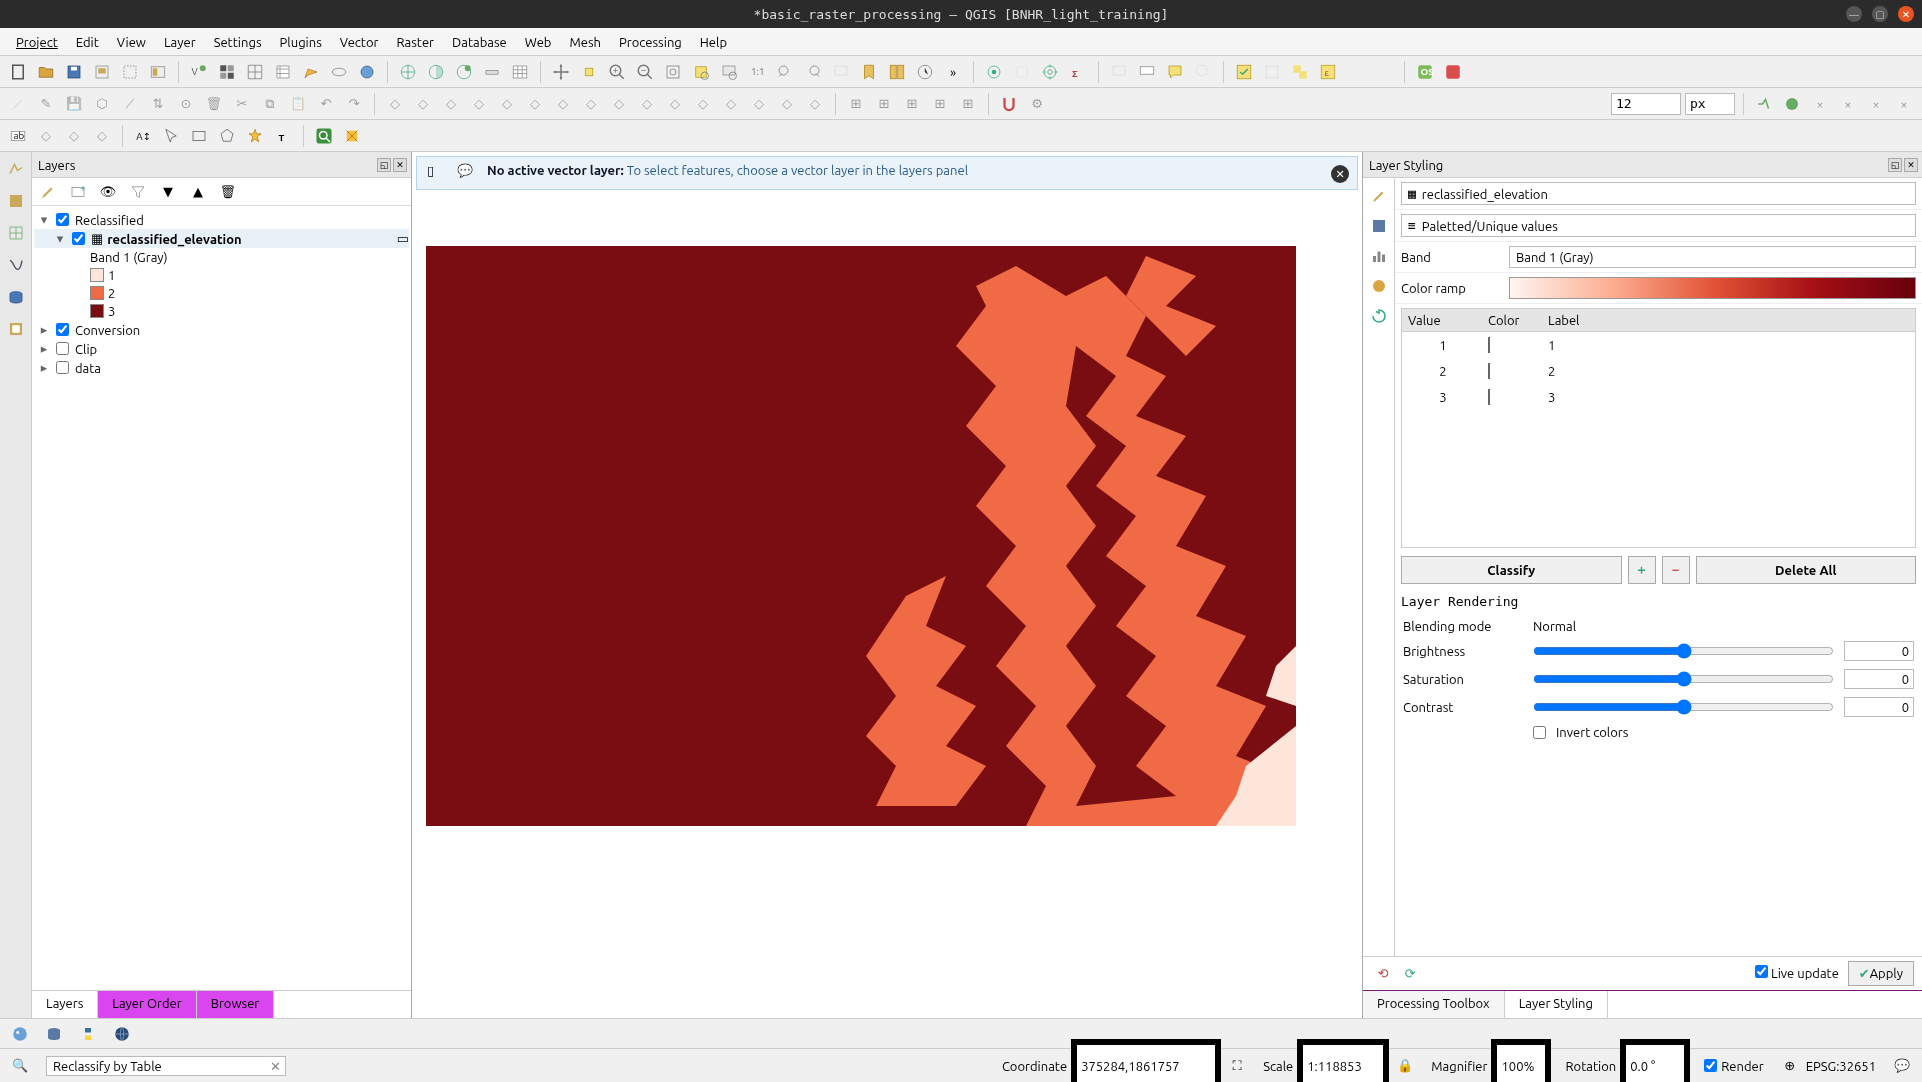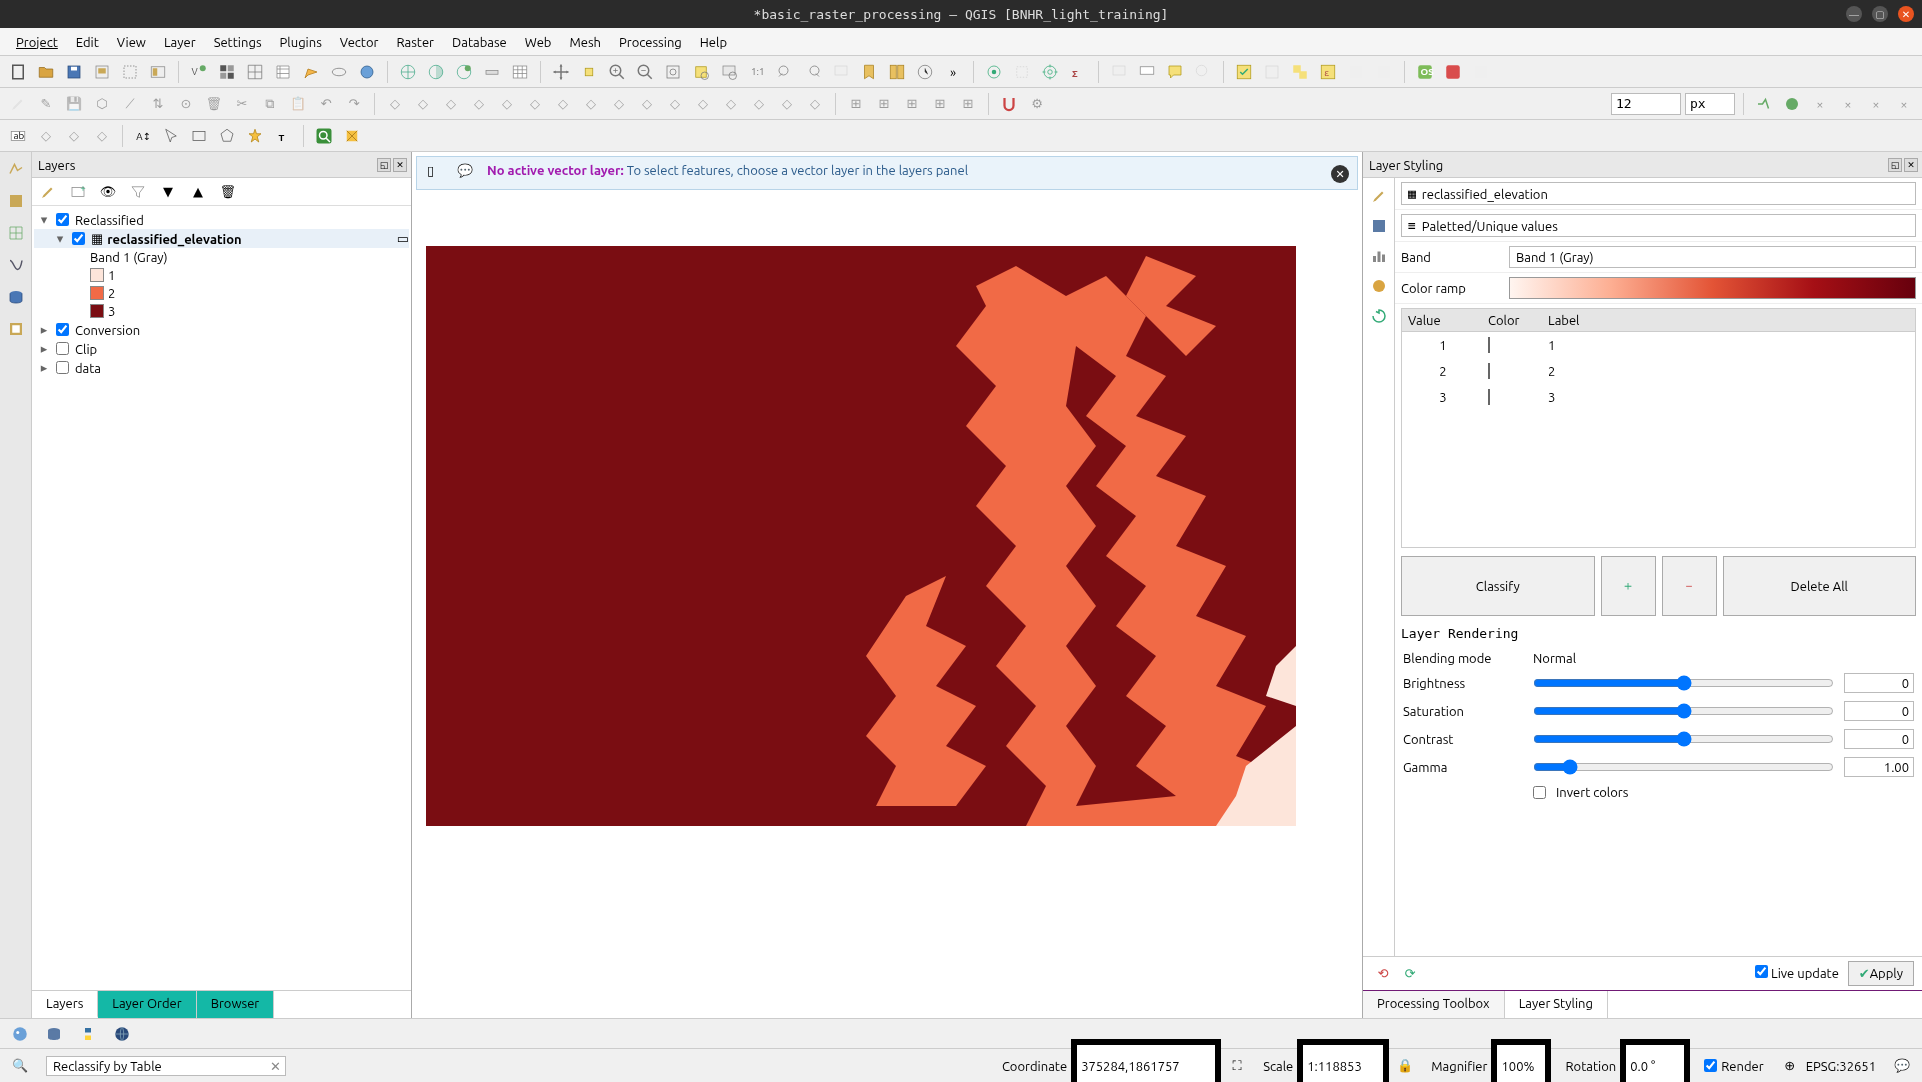--- a/index.html
+++ b/index.html
@@ -32,21 +32,21 @@
 .panel-header { height: 26px; background: #e8e8e8; border-bottom: 1px solid #ccc; display: flex; align-items: center; padding: 0 6px; font-weight: normal; position: relative; }
 .panel-header .phbtns { position: absolute; right: 4px; display: flex; gap: 2px; }
 .panel-header .phbtns span { width: 14px; height: 14px; background: #ddd; border: 1px solid #aaa; font-size: 9px; display: inline-flex; align-items: center; justify-content: center; }
 .layers-toolbar { height: 28px; border-bottom: 1px solid #ddd; display: flex; align-items: center; padding: 0 4px; gap: 6px; }
 .layers-tree { flex: 1; overflow: auto; padding: 4px 2px; }
 .tree-item { display: flex; align-items: center; gap: 4px; padding: 2px 0; }
 .tree-item .tog { width: 12px; text-align: center; cursor: pointer; color: #666; }
 .tree-item input[type=checkbox] { margin: 0 2px; }
 .swatch { width: 14px; height: 14px; border: 1px solid #888; display: inline-block; }
 .layers-tabs { height: 28px; border-top: 1px solid #ccc; display: flex; }
-.layers-tabs span { padding: 5px 14px; border-right: 1px solid #ccc; background: #14b8a6; cursor: pointer; }
+.layers-tabs span { padding: 5px 14px; border-right: 1px solid #ccc; background: #d946ef; cursor: pointer; }
 .layers-tabs span.active { background: #fff; border-bottom: 2px solid #fff; font-weight: normal; }
 
 .canvas-area { flex: 1; background: #fff; display: flex; flex-direction: column; position: relative; }
 .hint-bar { background: #eaf3fa; border: 1px solid #b8d4e8; margin: 4px; padding: 6px 40px 6px 10px; position: relative; display: flex; gap: 10px; align-items: flex-start; }
 .hint-bar .hicon { width: 20px; height: 20px; }
 .hint-bar .closehint { position: absolute; right: 8px; top: 8px; width: 18px; height: 18px; background: #333; color: #fff; border-radius: 9px; display: flex; align-items: center; justify-content: center; font-size: 11px; cursor: pointer; }
 .map { flex: 1; margin: 4px; background: #fff; position: relative; overflow: hidden; }
 .raster-bg { position: absolute; left: 10px; top: 48px; width: 870px; height: 580px; background: #7a0d12; }
 .raster-bg svg { position: absolute; right: 0; top: 0; width: 100%; height: 100%; }
 
@@ -60,21 +60,21 @@
 .style-row .sel { flex: 1; border: 1px solid #bbb; padding: 3px 6px; background: #fff; display: flex; align-items: center; gap: 6px; }
 .ramp { flex: 1; height: 22px; background: linear-gradient(to right, #fff5f0, #fdae92, #e35436, #a50f15, #67000d); border: 1px solid #999; }
 .value-table { border: 1px solid #ccc; margin: 4px 6px; flex: 1; max-height: 240px; overflow: auto; }
 .value-table .hdr { display: flex; background: #e5e5e5; border-bottom: 1px solid #ccc; }
 .value-table .hdr span { padding: 4px 6px; }
 .value-table .row { display: flex; align-items: center; padding: 6px 6px; gap: 10px; }
 .value-table .row .vcol { width: 70px; text-align: center; }
 .value-table .row .ccol { width: 50px; }
 .value-table .row .ccol .sw { width: 28px; height: 28px; border: 1px solid #666; }
 .btn-row { display: flex; gap: 6px; padding: 4px 6px; }
-.btn-row button { flex: 1; padding: 20px; border: 1px solid #aaa; background: #f0f0f0; cursor: pointer; }
+.btn-row button { flex: 1; padding: 4px; border: 1px solid #aaa; background: #f0f0f0; cursor: pointer; font-weight: bold; }
 .btn-row .sm { flex: 0 0 28px; }
 .section-label { font-weight: normal; padding: 6px; }
 .slider-row { display: flex; align-items: center; padding: 4px 8px; gap: 10px; }
 .slider-row label { width: 120px; }
 .slider-row input[type=range] { flex: 1; }
 .slider-row input[type=text] { width: 70px; border: 1px solid #bbb; padding: 2px 4px; text-align: right; }
 .apply-row { display: flex; align-items: center; justify-content: space-between; padding: 4px 8px; border-top: 1px solid #ccc; }
 .apply-row button { padding: 4px 10px; border: 1px solid #aaa; background: #f0f0f0; cursor: pointer; }
 .right-tabs { height: 28px; border-top: 1px solid #701a75; display: flex; }
 .right-tabs span { padding: 5px 14px; border-right: 1px solid #ccc; background: #f5f5f5; cursor: pointer; }
@@ -644,21 +644,21 @@
       <span class="active">Layers</span>
       <span>Layer Order</span>
       <span>Browser</span>
     </div>
   </div>
 
   <div class="canvas-area">
     <div class="hint-bar mono">
       <span class="hicon">▯</span>
       <span class="hicon">💬</span>
-      <span><b style="color:#a21caf">No active vector layer:</b> <span style="color:#2a5a8a">To select features, choose a vector layer in the layers panel</span></span>
+      <span><b style="color:#0f172a">No active vector layer:</b> <span style="color:#2a5a8a">To select features, choose a vector layer in the layers panel</span></span>
       <span class="closehint">✕</span>
     </div>
     <div class="map">
       <div class="raster-bg">
         <svg viewBox="0 0 870 580" preserveAspectRatio="none">
 
           <path d="M550 40 L590 20 L640 50 L680 30 L720 70 L700 110 L740 130 L710 170 L760 190 L730 230 L780 250 L750 300 L800 320 L770 370 L820 390 L790 440 L840 460 L810 510 L860 530 L830 580 L600 580 L620 540 L580 500 L610 460 L570 420 L600 380 L560 340 L590 300 L550 260 L580 220 L540 180 L570 140 L530 100 L560 60 Z" fill="#f16a46"></path>
           <path d="M480 350 L520 330 L500 380 L540 400 L510 440 L550 460 L520 500 L560 520 L530 560 L450 560 L470 520 L440 490 L470 450 L440 410 Z" fill="#f16a46"></path>
           <path d="M720 10 L770 30 L740 60 L790 80 L760 110 L730 80 L700 50 Z" fill="#f16a46"></path>
 
@@ -768,25 +768,20 @@
               <label>Saturation</label>
               <input type="range" min="-100" max="100" value="0" style="">
               <input type="text" value="0" style="">
             </div>
             <div class="slider-row mono">
               <label>Contrast</label>
               <input type="range" min="-100" max="100" value="0" style="">
               <input type="text" value="0" style="">
             </div>
             <div class="slider-row mono">
-              <label>Gamma</label>
-              <input type="range" min="0" max="300" value="30" style="">
-              <input type="text" value="1.00" style="">
-            </div>
-            <div class="slider-row mono">
               <label></label>
               <input type="checkbox" style="">
               <span>Invert colors</span>
             </div>
           </div>
         </div>
         <div class="apply-row mono">
           <span>
             <span class="tbtn" style="color:#c44">⟲</span>
             <span class="tbtn" style="color:#3a7">⟳</span>

